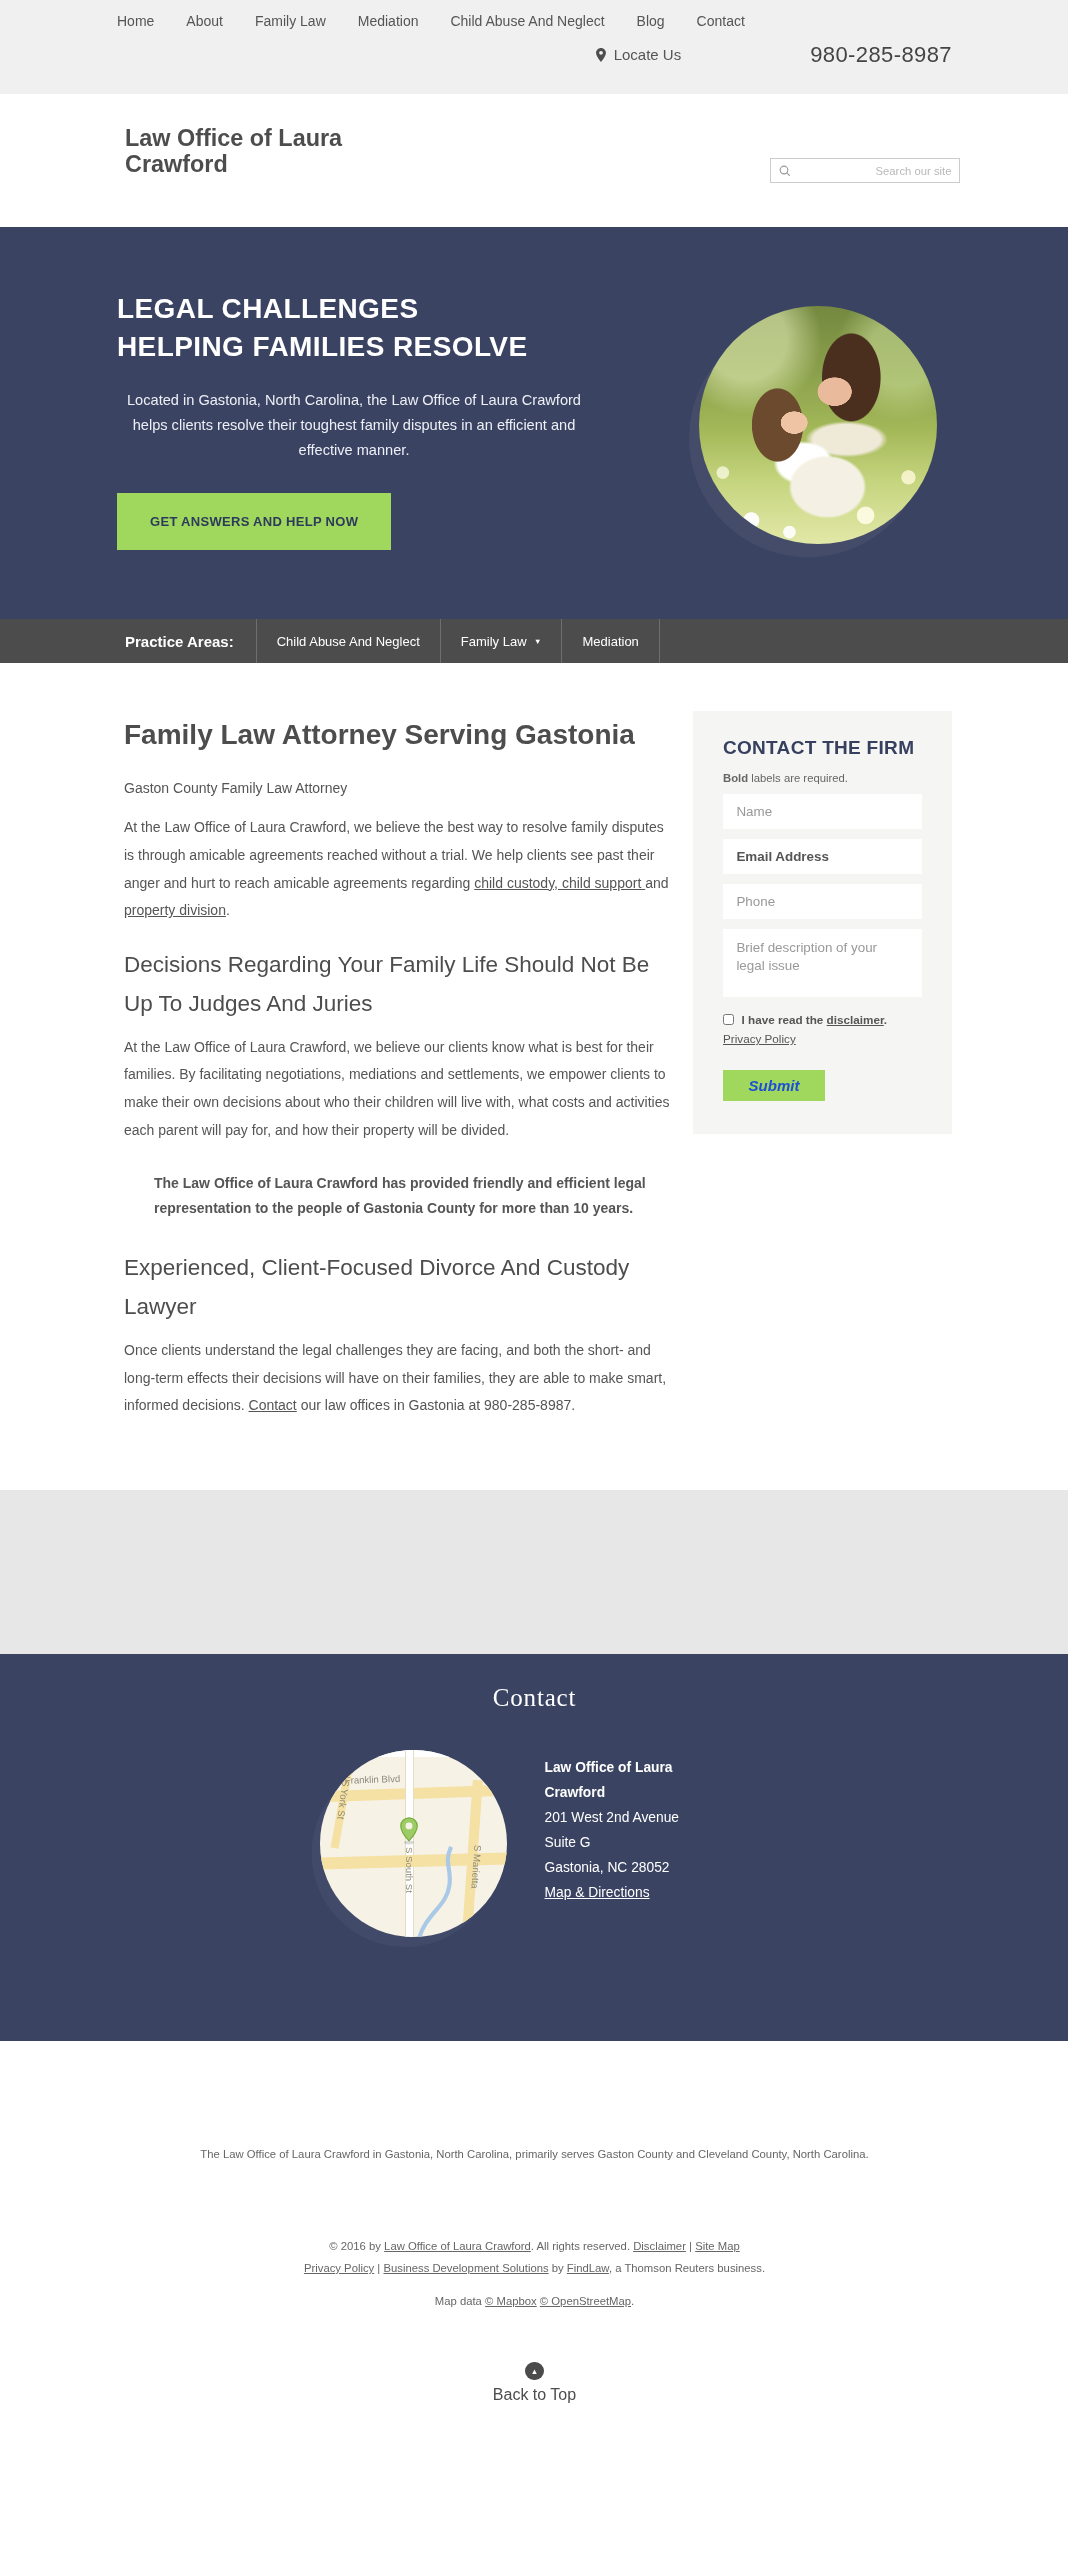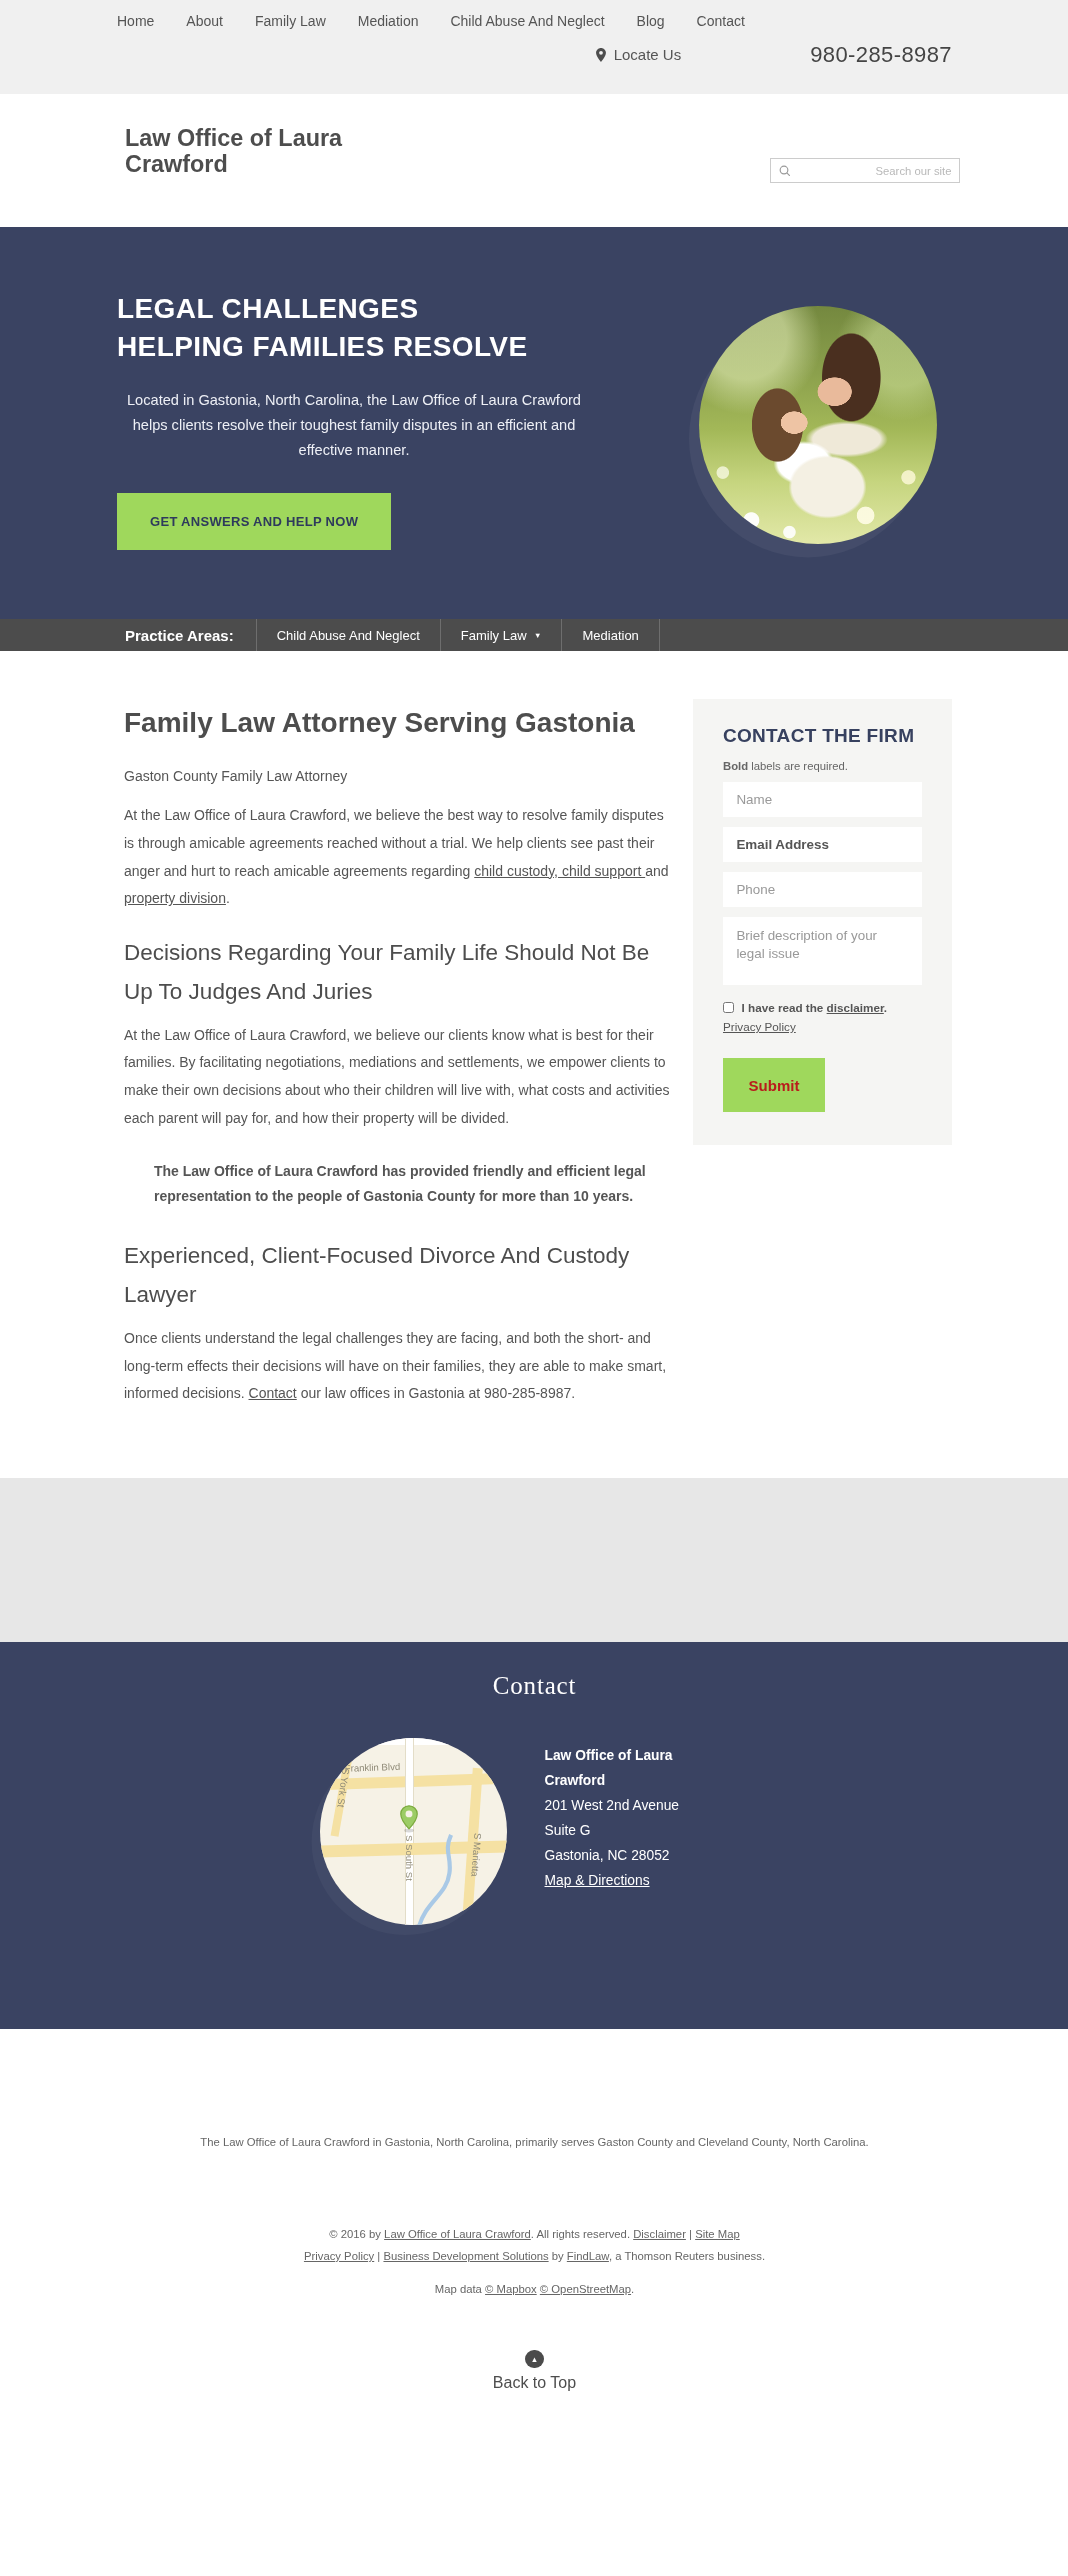--- a/index.html
+++ b/index.html
@@ -44,21 +44,21 @@
       radial-gradient(ellipse 42px 60px at 33% 50%, #6b4a2e 0 60%, transparent 62%),
       radial-gradient(ellipse 65px 53px at 54% 76%, #f4f0e3 0 55%, transparent 60%),
       radial-gradient(ellipse 52px 38px at 44% 66%, #ffffff 0 50%, transparent 58%),
       radial-gradient(ellipse 75px 33px at 62% 56%, #efe9d8 0 45%, transparent 55%),
       radial-gradient(circle at 20% 14%, rgba(233,242,190,.55) 0 40px, transparent 75px),
       radial-gradient(circle at 85% 20%, rgba(210,228,160,.5) 0 33px, transparent 67px),
       linear-gradient(180deg, #74883f 0%, #8ba04c 28%, #a3b858 52%, #c6d57f 74%, #e2e8a8 100%);
   }
 
   
-  .practice { background:#4c4c4c; height:32px;padding-left:16px; }
+  .practice { background:#4c4c4c; height:44px;padding-left:16px; }
   .practice .container { display:flex; align-items:stretch; height:100%; }
   .pa-label { display:flex; align-items:center; color:#fff; font-size:15px; font-weight:bold; padding-right:22px; }
   .pa-item { display:flex; align-items:center; color:#fff; font-size:13px; padding:0 20px; border-left:0.8px solid #6e6e6e; cursor:pointer; }
   .pa-item:last-child { border-right:0.8px solid #6e6e6e; }
   .caret { font-size:7.5px; margin-left:7.5px; }
 
   
   .main .container { display:flex; gap:18px; padding-top:48px; align-items:flex-start; padding-bottom:50px;justify-content:flex-end; }
   .content { width:551px; }
   .content h1 { font-size:28px; font-weight:bold; color:#4d4d4d; line-height:47px; margin-bottom:22px; }
@@ -73,21 +73,21 @@
   .form-title { font-size:19px; font-weight:bold; color:#37415f; line-height:23.4px; letter-spacing:0.3px; }
   .form-note { margin-top:12.5px; font-size:11.3px; color:#666; }
   .field { display:block; width:100%; height:35px; margin-top:10px; border:none; background:#fff; padding:0 13.4px; font-size:13.4px; color:#555; font-family:"Liberation Sans", sans-serif; outline:none; }
   .field::placeholder { color:#999; opacity:1; }
   .field.email::placeholder { color:#555; font-weight:bold; }
   textarea.field { height:68px; padding:10px 13.4px; resize:none; line-height:18.4px; }
   .check-row { margin-top:13.4px; font-size:11.7px; font-weight:bold; color:#555; line-height:19px; }
   .check-row input { width:11px; height:11px; margin-right:7.5px; vertical-align:-0.8px; }
   .dlink { text-decoration:underline; cursor:pointer; }
   .privacy { font-weight:normal; text-decoration:underline; cursor:pointer; }
-  .submit { margin-top:22px; width:102px; height:54px; background:#9fd85c; border:none; color:#b91c1c; font-size:15px; font-weight:bold; font-family:"Liberation Sans", sans-serif; cursor:pointer; }
+  .submit { margin-top:22px; width:102px; height:31px; background:#9fd85c; border:none; color:#1d4ed8; font-size:15px; font-weight:bold; font-family:"Liberation Sans", sans-serif; cursor:pointer;font-style:italic; }
 
   
   .band { background:#e7e7e7; height:164px; }
 
   
   .footer { background:#3a4362; height:387px; }
   .f-title { text-align:center; padding-top:30px; color:#fff; font-family:"Liberation Serif", serif; font-size:25px; font-weight:400; letter-spacing:0.8px; }
   .f-body { margin-top:38px; display:flex; justify-content:center; gap:38px; }
   .map-circle { width:187px; height:187px; border-radius:50%; background:#f6f2e6; overflow:hidden; position:relative; flex-shrink:0; cursor:pointer; box-shadow:-8.4px 10px 0 rgba(255,255,255,0.04); }
   .road { position:absolute; background:#f5e1a3; }

